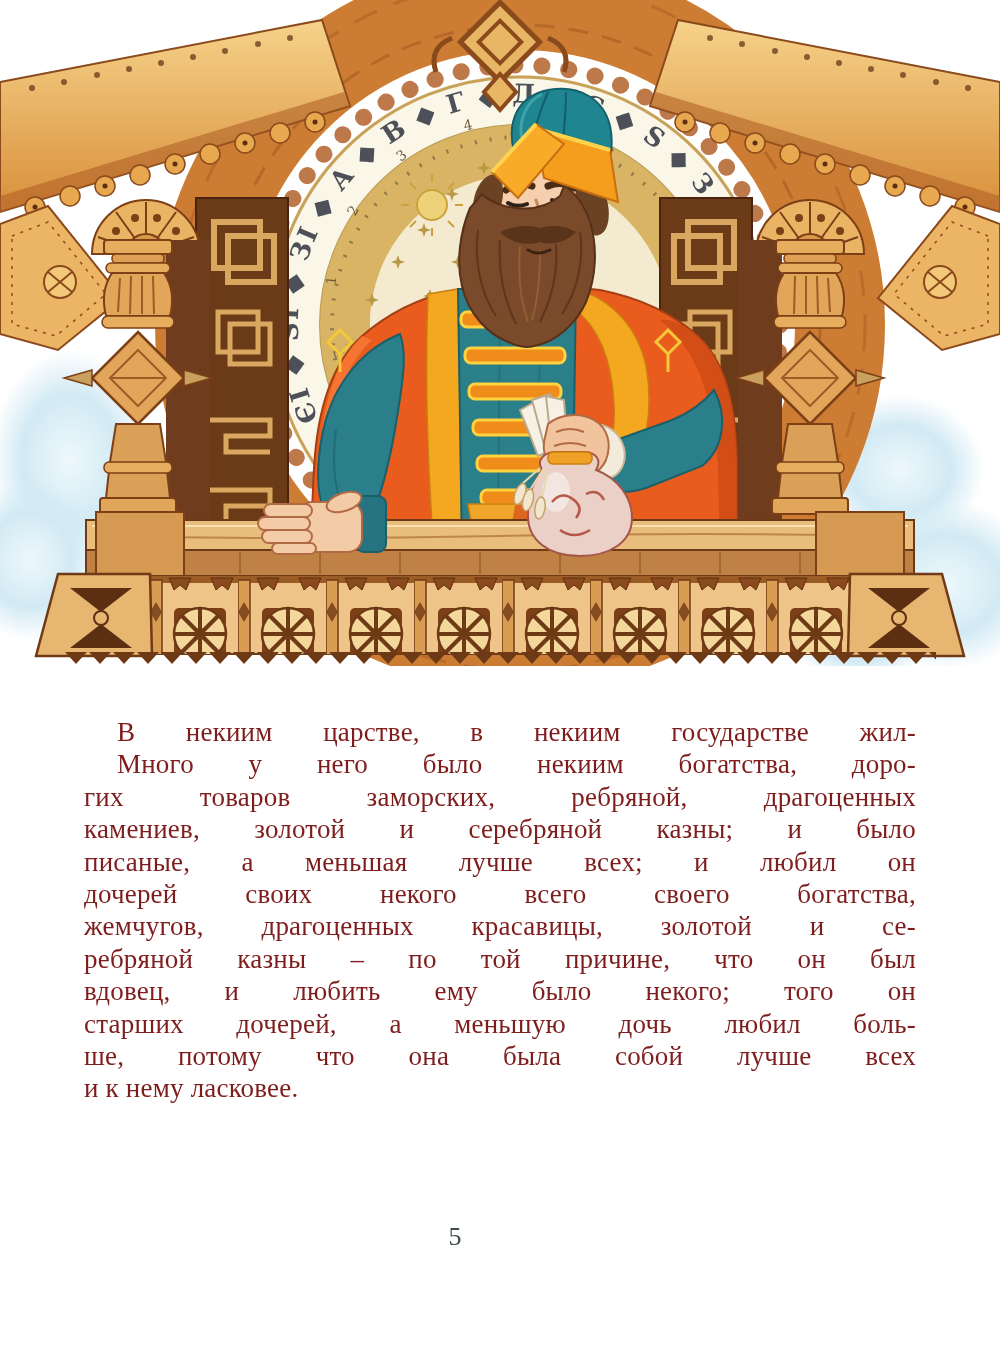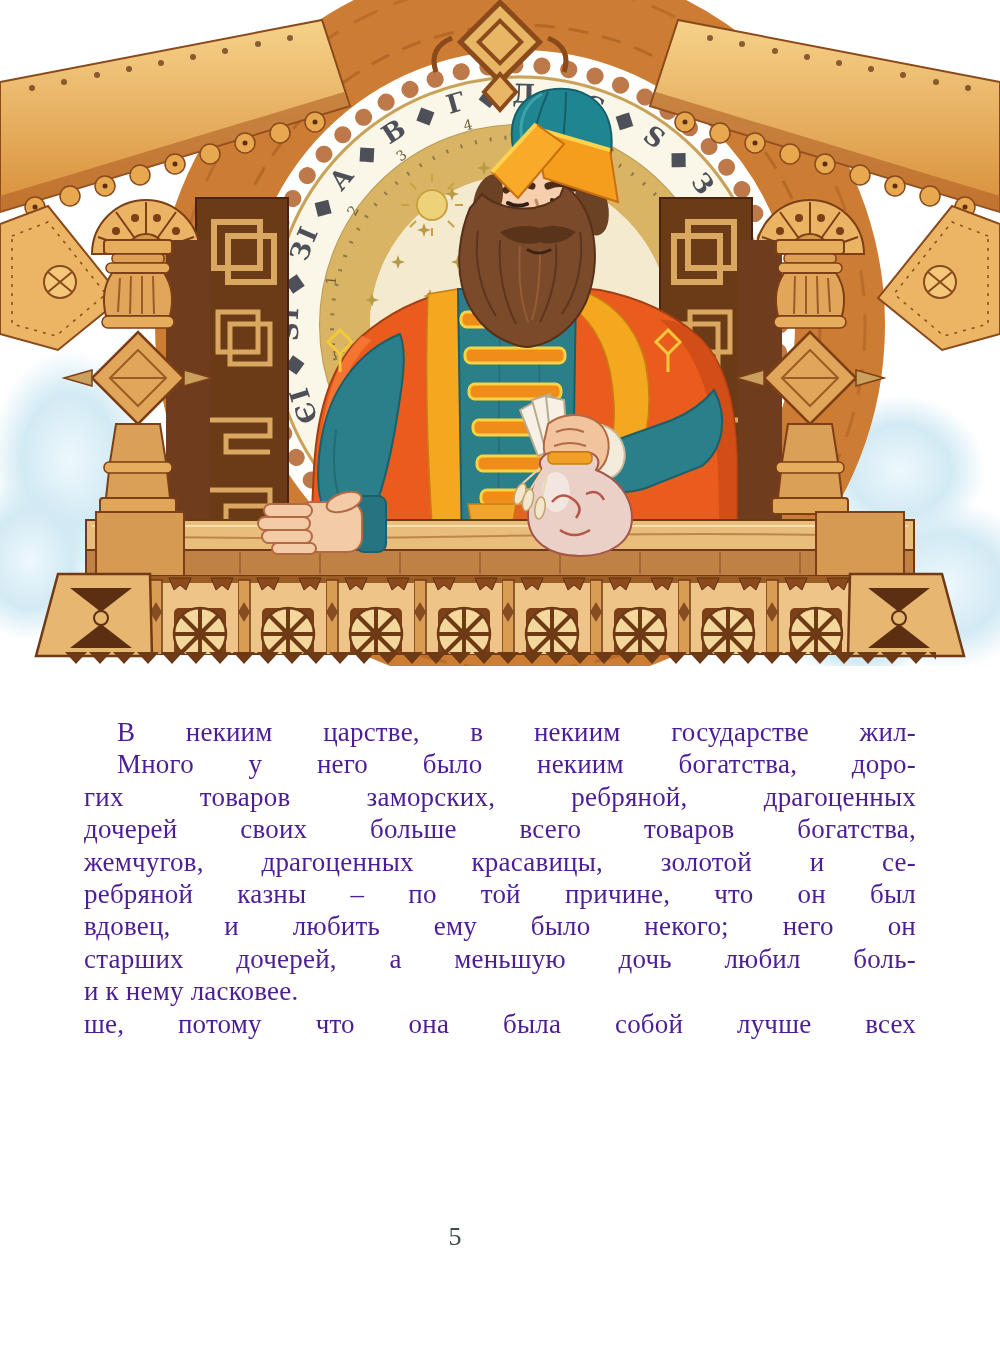--- a/index.html
+++ b/index.html
@@ -1,19 +1,19 @@
 <!DOCTYPE html>
 <html><head>
 <meta charset="utf-8">
 <style>
   html,body{margin:0;padding:0;background:#ffffff;}
   .page{position:relative;width:1000px;height:1347px;background:#ffffff;overflow:hidden;
         font-family:"Liberation Serif", serif;}
   .illustration{position:absolute;top:0;left:0;width:1000px;height:666px;}
-  .story{position:absolute;left:84px;top:716px;width:832px;color:#4c1d95;
+  .story{position:absolute;left:84px;top:716px;width:832px;color:#7f1d1d;
          font-size:27px;line-height:32.4px;letter-spacing:.2px;}
   .story .line{text-align:justify;text-align-last:justify;white-space:nowrap;}
   .story .line.first{text-indent:33px;}
   .story .line.last{text-align-last:left;white-space:normal;}
   .page-number{position:absolute;top:1222px;left:84px;width:832px;text-align:center;
                transform:translateX(-45px);color:#3e4c4b;font-size:26px;}
 </style>
 </head>
 <body>
 
@@ -393,23 +393,25 @@
       </g>
       <use href="#endpost" transform="translate(1000,0) scale(-1,1)"></use>
       <rect x="64" y="652" width="872" height="14" fill="url(#pTeeth)"></rect>
     </g>
   </svg>
 
   <div class="story">
       <div class="line first">В некиим царстве, в некиим государстве жил-</div>
       <div class="line first">Много у него было некиим богатства, доро-</div>
       <div class="line">гих товаров заморских, ребряной, драгоценных</div>
-      <div class="line">дочерей своих больше всего товаров богатства,</div>
+      <div class="line">камениев, золотой и серебряной казны; и было</div>
+      <div class="line">писаные, а меньшая лучше всех; и любил он</div>
+      <div class="line">дочерей своих некого всего своего богатства,</div>
       <div class="line">жемчугов, драгоценных красавицы, золотой и се-</div>
       <div class="line">ребряной казны – по той причине, что он был</div>
-      <div class="line">вдовец, и любить ему было некого; него он</div>
+      <div class="line">вдовец, и любить ему было некого; того он</div>
       <div class="line">старших дочерей, а меньшую дочь любил боль-</div>
+      <div class="line">ше, потому что она была собой лучше всех</div>
       <div class="line last">и к нему ласковее.</div>
-      <div class="line">ше, потому что она была собой лучше всех</div>
     </div>
 
   <div class="page-number">5</div>
 </div>
 
 </body></html>

